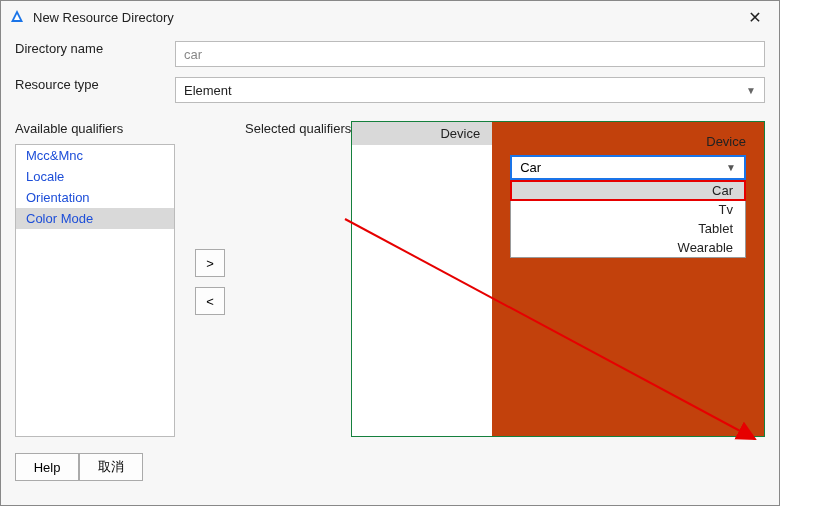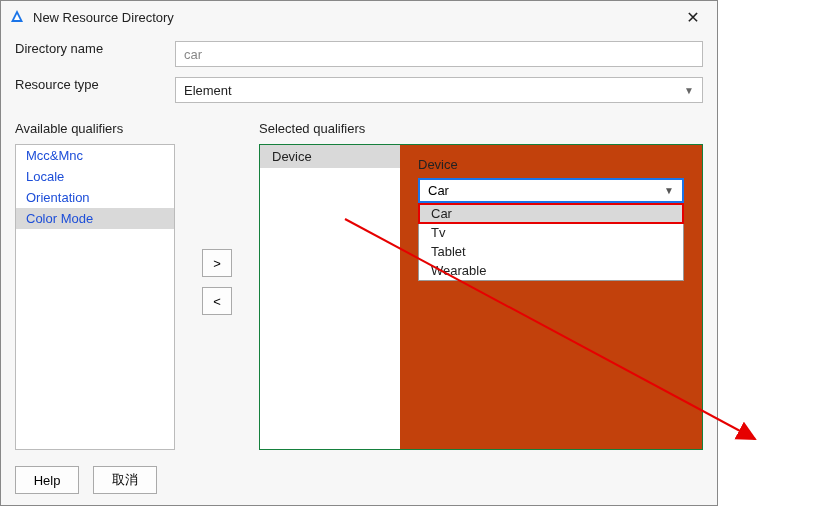--- a/index.html
+++ b/index.html
@@ -1,18 +1,18 @@
 <!DOCTYPE html>
 <html><head>
 <meta charset="utf-8">
 <style>
   * { box-sizing: border-box; font-family: "Segoe UI", Arial, sans-serif; }
   body { margin: 0; background: #fff; }
   .dialog {
-    width: 718px; height: 506px;
+    width: 780px; height: 506px;
     border: 1px solid #888;
     background: #f7f7f7;
     display: flex; flex-direction: column;
     position: relative;
   }
   .titlebar {
     height: 32px; display: flex; align-items: center;
     padding: 0 8px; background: #f7f7f7;
     font-size: 13px; color: #222;
   }
@@ -25,24 +25,24 @@
   .text-input {
     flex: 1; height: 26px; border: 1px solid #bbb; background: #fff;
     padding: 2px 8px; font-size: 13px; color: #888;
   }
   .select-wrap {
     flex: 1; height: 26px; border: 1px solid #bbb; background: #fff;
     display: flex; align-items: center; padding: 0 8px; font-size: 13px;
     color: #222; position: relative; cursor: pointer;
   }
   .select-wrap .caret { position: absolute; right: 8px; color: #666; font-size: 10px; }
-  .qualifiers-area { display: flex; gap: 17px; flex: 1; margin-top: 8px; position: relative; }
+  .qualifiers-area { display: flex; gap: 10px; flex: 1; margin-top: 8px; position: relative; }
   .col-left { width: 160px; display: flex; flex-direction: column; }
   .col-mid { width: 50px; display: flex; flex-direction: column; align-items: center; justify-content: flex-start; padding-top: 128px; gap: 10px; }
-  .col-right { flex: 1; display: flex; flex-direction: column; }
+  .col-right { flex: 1; display: flex; flex-direction: row; text-align: right; }
   .col-title { font-size: 13px; margin-bottom: 8px; color: #222; }
   .listbox {
     border: 1px solid #bbb; background: #fff; flex: 1;
     font-size: 13px; overflow: hidden;
   }
   .listbox .item { padding: 3px 10px; cursor: pointer; color: #1d4ed8; }
   .listbox .item.selected { background: #d9d9d9; }
   .move-btn {
     width: 30px; height: 28px; border: 1px solid #aaa; background: #fdfdfd;
     font-size: 13px; cursor: pointer; display: flex; align-items: center; justify-content: center;
@@ -58,21 +58,21 @@
     font-size: 13px; position: relative; cursor: pointer;
   }
   .dropdown-open .caret { margin-left: auto; color: #555; font-size: 10px; }
   .dropdown-list {
     border: 1px solid #999; background: #fff; margin-top: 0;
   }
   .dropdown-list .opt { padding: 2px 12px; font-size: 13px; color: #222; cursor: pointer; position: relative; }
   .dropdown-list .opt.highlight { background: #d9d9d9; }
   .red-box { outline: 2px solid #e60000; outline-offset: -1px; }
   .footer {
-    display: flex; align-items: flex-start; gap: 14px; padding: 6px 14px 11px 14px;
+    display: flex; align-items: flex-start; gap: 0; padding: 6px 14px 24px 14px;
   }
   .footer .spacer { flex: 1; }
   .btn {
     min-width: 64px; height: 28px; border: 1px solid #aaa; background: #fdfdfd;
     font-size: 13px; cursor: pointer; padding: 0 14px;
   }
   .btn.primary {
     background: #1a74e8; color: #fff; border: 1px solid #0f5ec2;
   }
   .btn.primary.red-ring { outline: 3px solid #e60000; outline-offset: 1px; }

